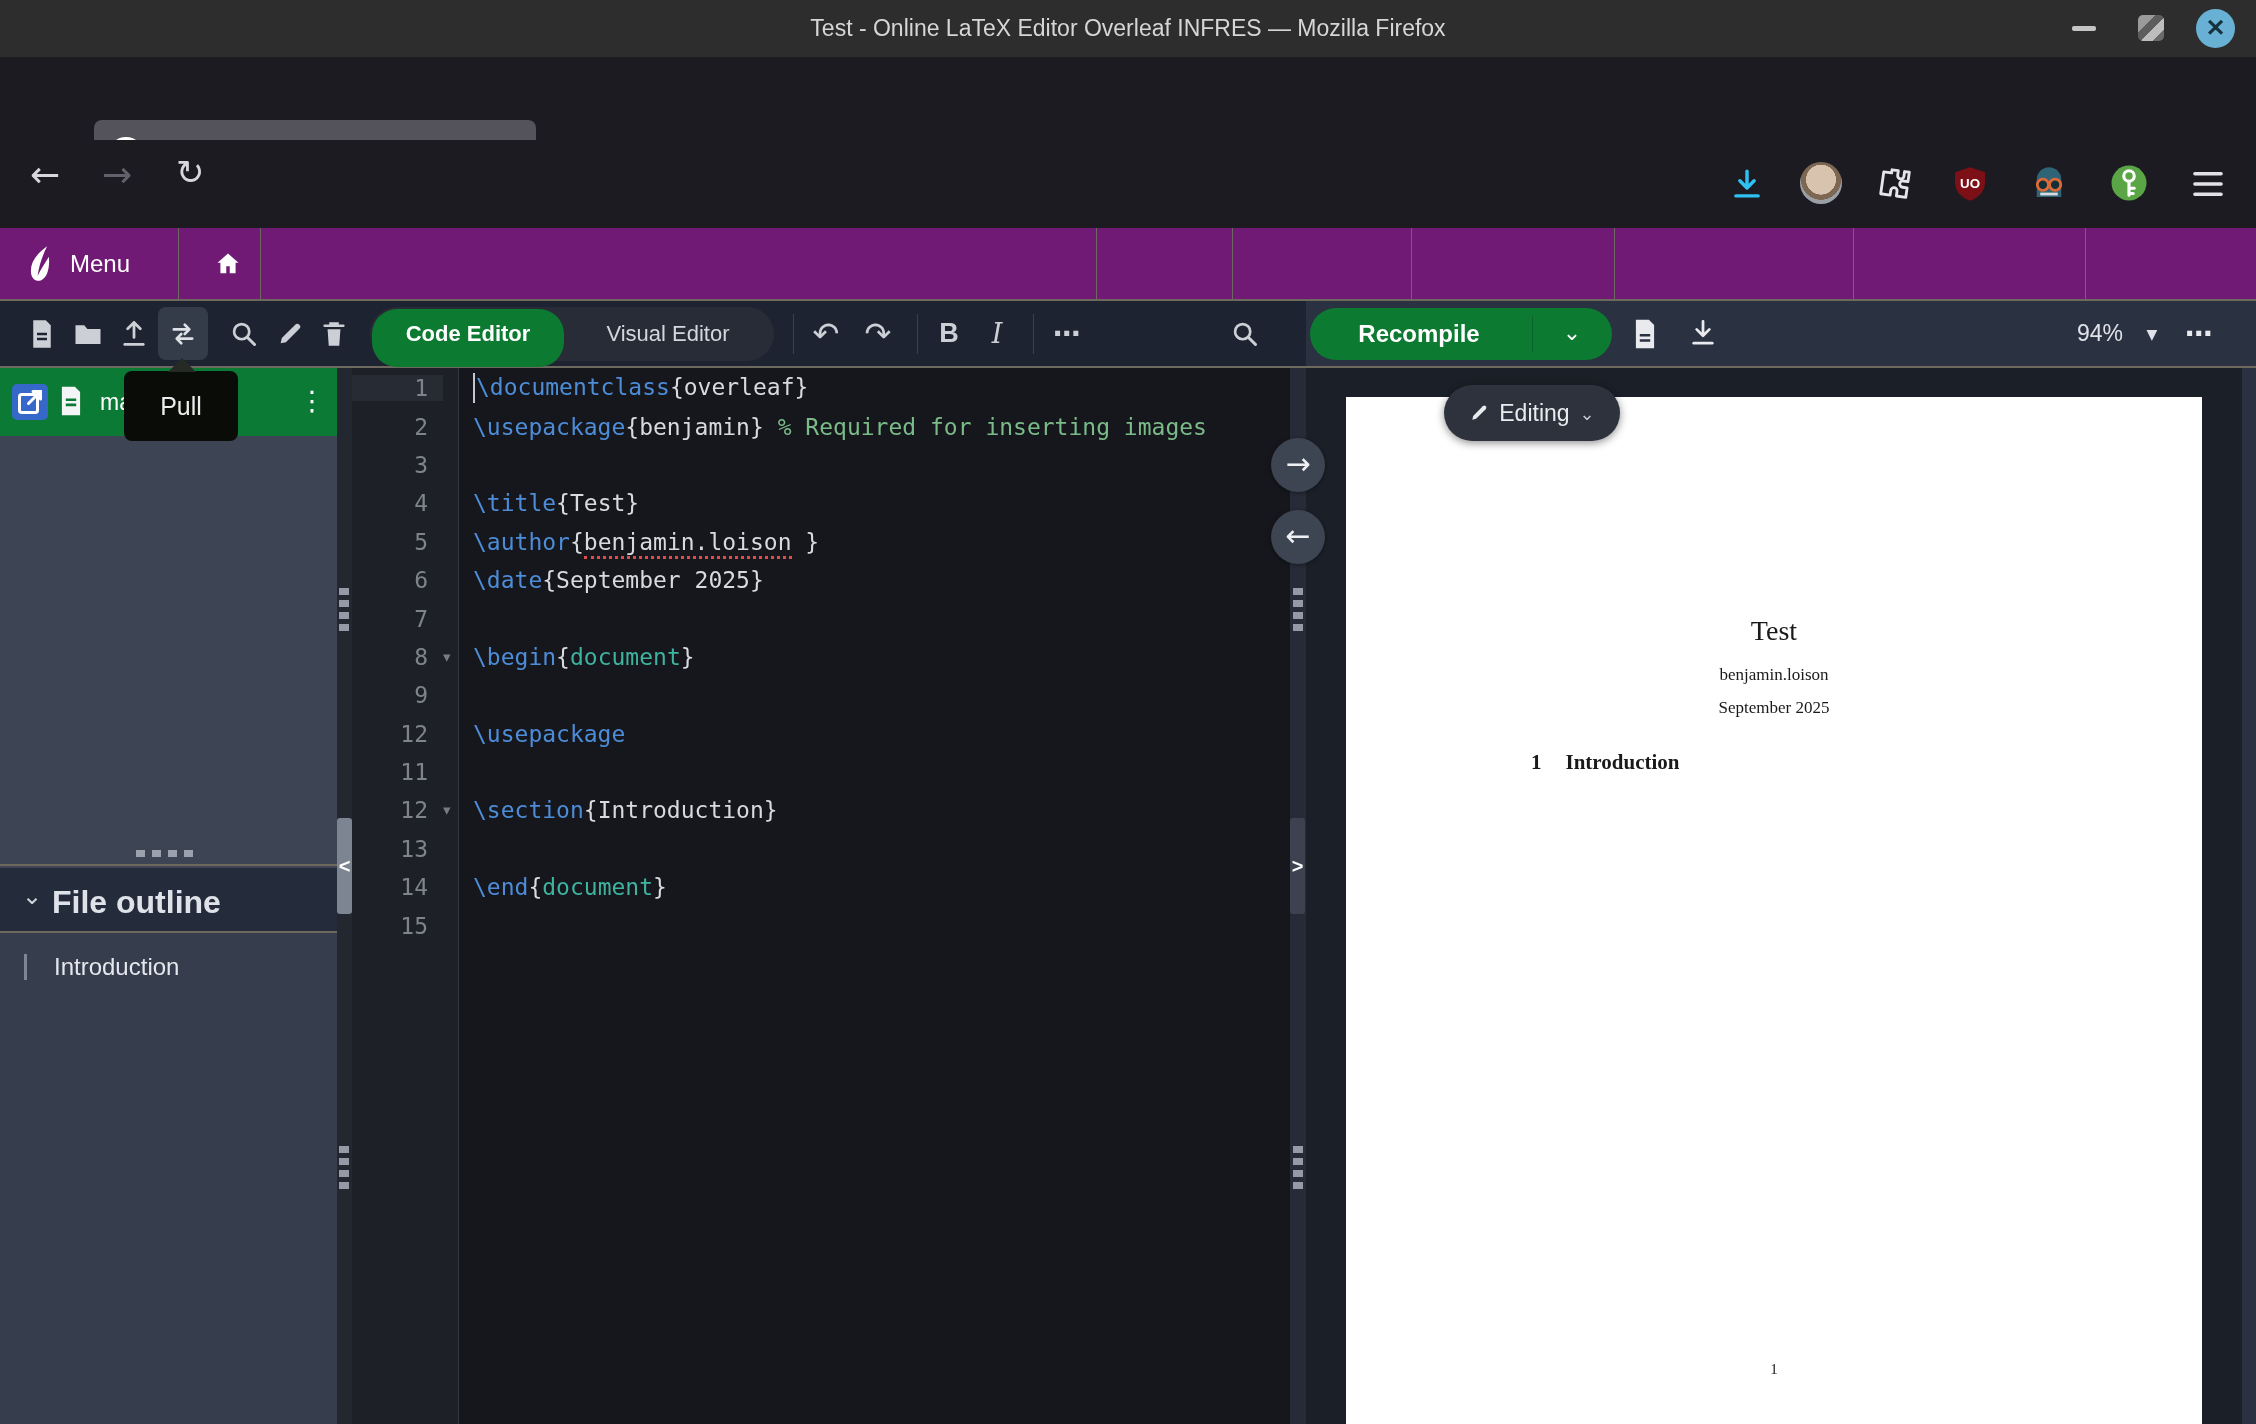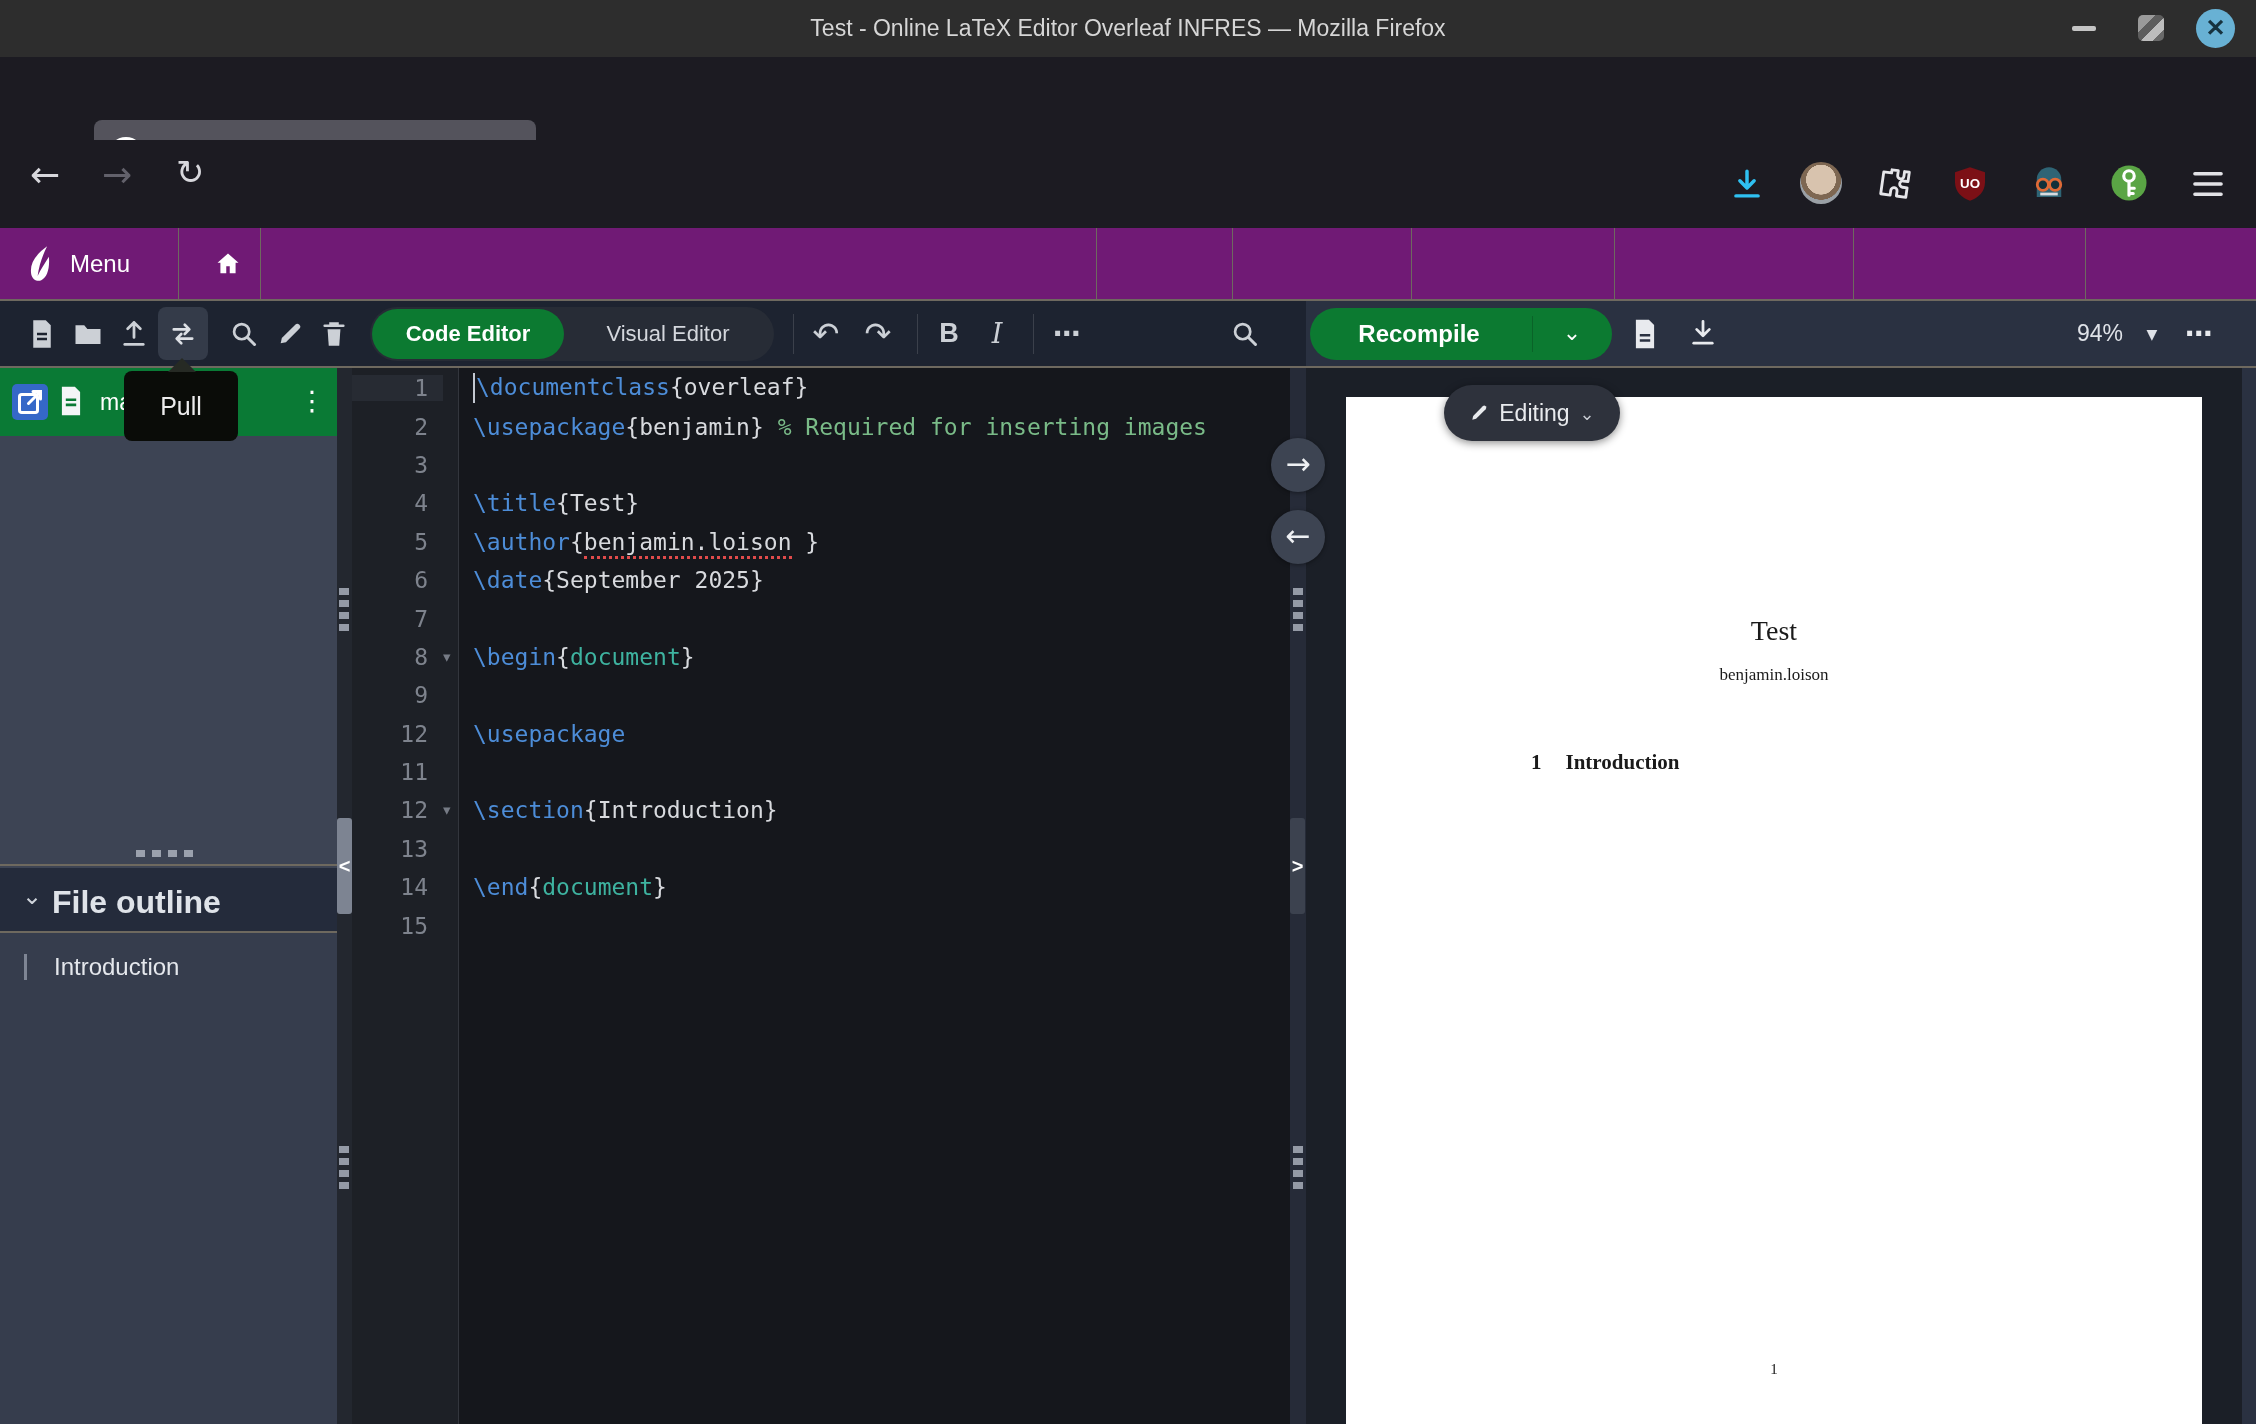--- a/index.html
+++ b/index.html
@@ -47,21 +47,21 @@
   .hdivider{top:228px;width:1px;height:71px;background:#6e695f;}
   .projtitle{top:228px;left:450px;width:340px;height:71px;line-height:71px;text-align:center;color:#c9ccd2;font-size:25px;}
   .hsection{top:228px;height:71px;display:flex;align-items:center;justify-content:center;gap:12px;color:#fff;font-size:24px;}
 
   
   .toolbar{left:0;top:301px;width:2256px;height:67px;background:#1d2330;border-bottom:2px solid #6e695f;box-sizing:border-box;}
   .toolbar .pdfpart{position:absolute;left:1306px;top:0;width:950px;height:65px;background:#2a3141;}
   .tico{position:absolute;top:0;height:65px;display:flex;align-items:center;justify-content:center;color:#ccd0d6;}
   .synchl{left:158px;top:6px;width:50px;height:53px;background:#343b49;border-radius:8px;}
   .modewrap{left:370px;top:6px;width:404px;height:54px;background:#272c36;border-radius:27px;}
-  .modecode{left:2px;top:2px;width:192px;height:50px;background:#0c7a31;border-radius:25px;color:#fff;
+  .modecode{left:2px;top:2px;width:192px;height:58px;background:#0c7a31;border-radius:25px;color:#fff;
      font-size:22px;font-weight:bold;text-align:center;line-height:50px;}
   .modevis{left:196px;top:2px;width:204px;height:50px;color:#d4d7dd;font-size:22px;text-align:center;line-height:50px;}
   .tsep{position:absolute;top:13px;width:1px;height:40px;background:#3b404b;}
   .recompile{left:1310px;top:7px;width:302px;height:52px;background:#0c7a31;border-radius:26px;color:#fff;}
   .recompile .lbl{position:absolute;left:0;top:0;width:218px;height:52px;text-align:center;line-height:52px;font-size:24px;font-weight:bold;}
   .recompile .rsep{position:absolute;left:222px;top:8px;width:1px;height:36px;background:#0a6328;}
   .recompile .caret{position:absolute;left:222px;top:0;width:80px;height:52px;text-align:center;line-height:50px;font-size:22px;}
   .zoomlvl{color:#dfe2e8;font-size:23px;}
 
   
@@ -474,20 +474,21 @@
           <i></i>
           <i></i>
           <i></i>
         </div>
     </div>
 
     <div class="abs pdfpane">
       <div class="abs page">
         <div class="abs p-title">Test</div>
         <div class="abs p-author">benjamin.loison</div>
+        <div class="abs p-date">September 2025</div>
         <div class="abs p-section">
           <span>1</span><span class="st">Introduction</span>
         </div>
         <div class="abs p-num">1</div>
       </div>
       <div class="abs pdfscroll"></div>
     </div>
   </div>
 
 </div>

